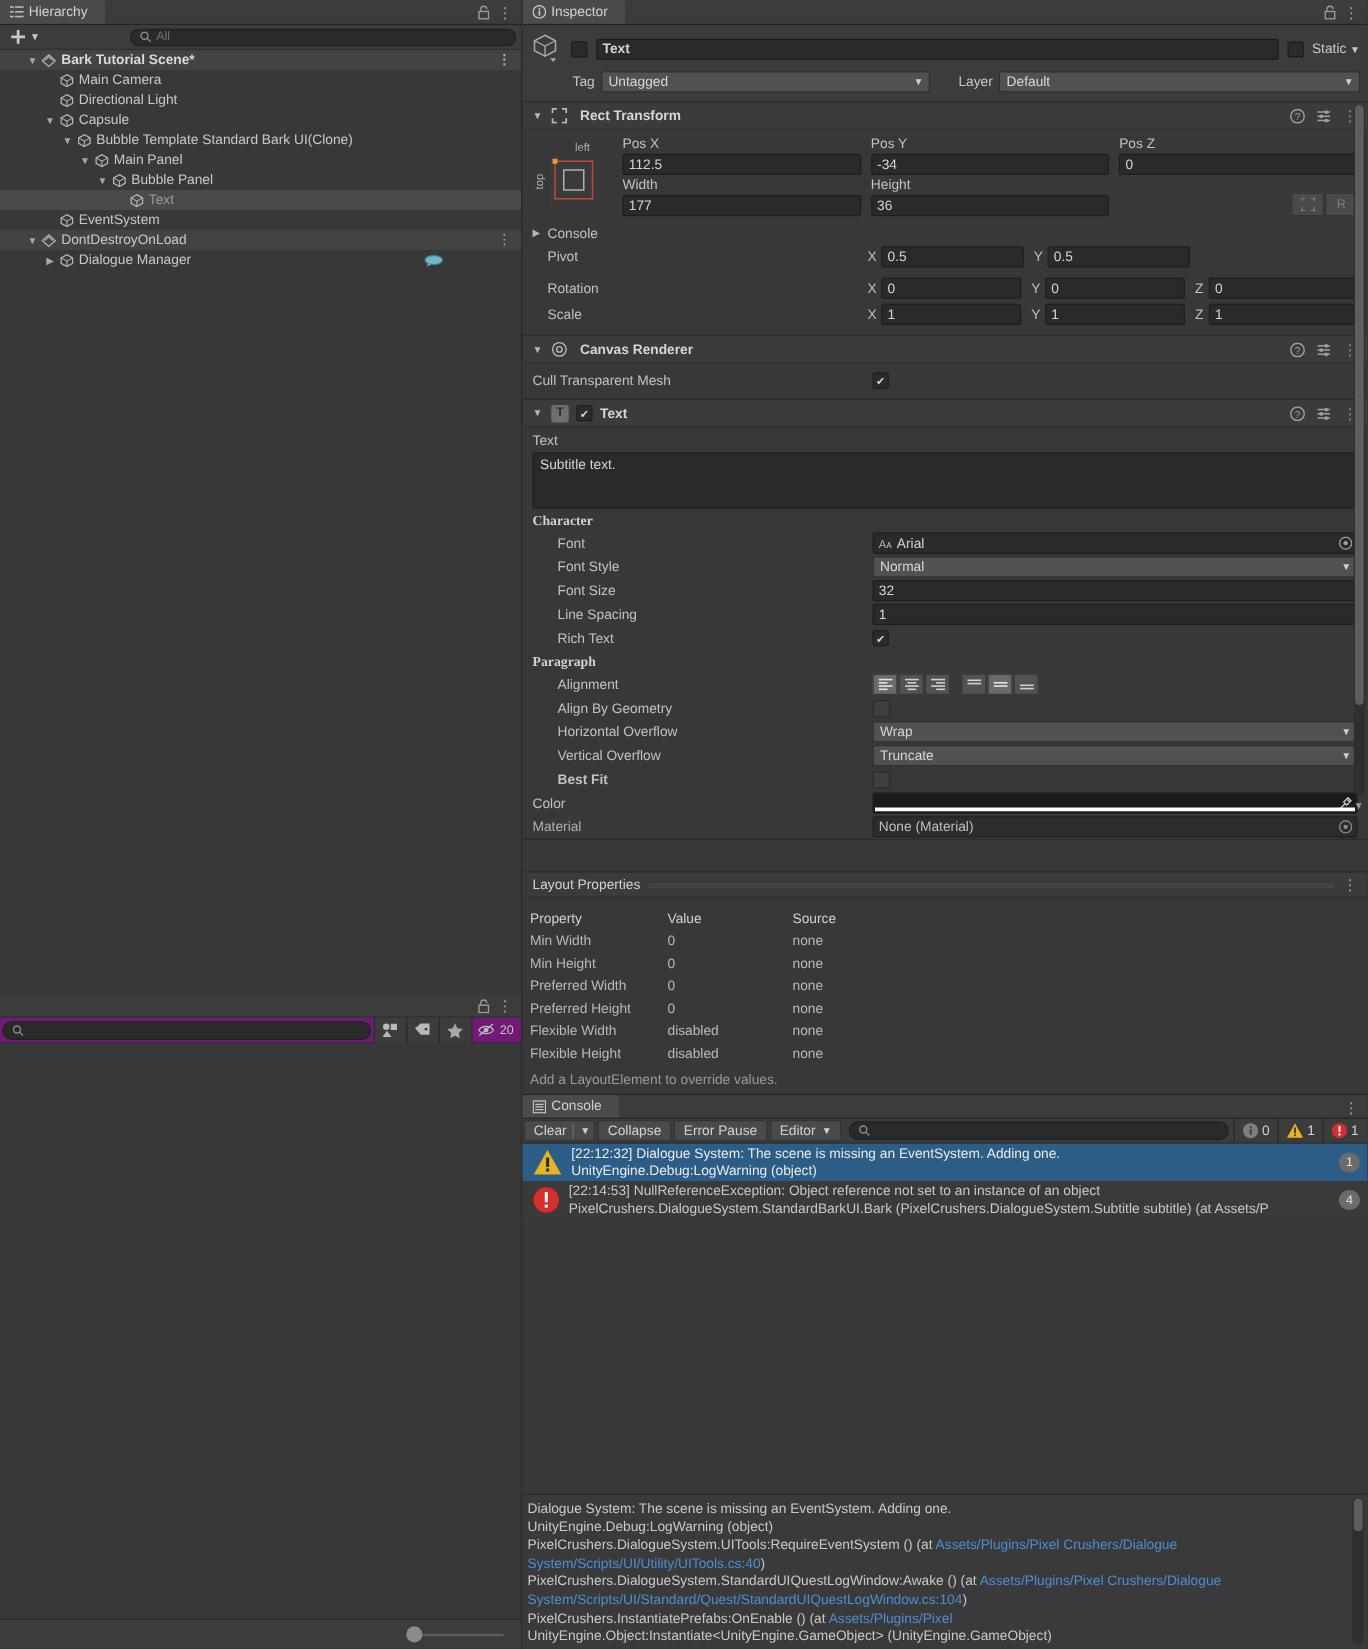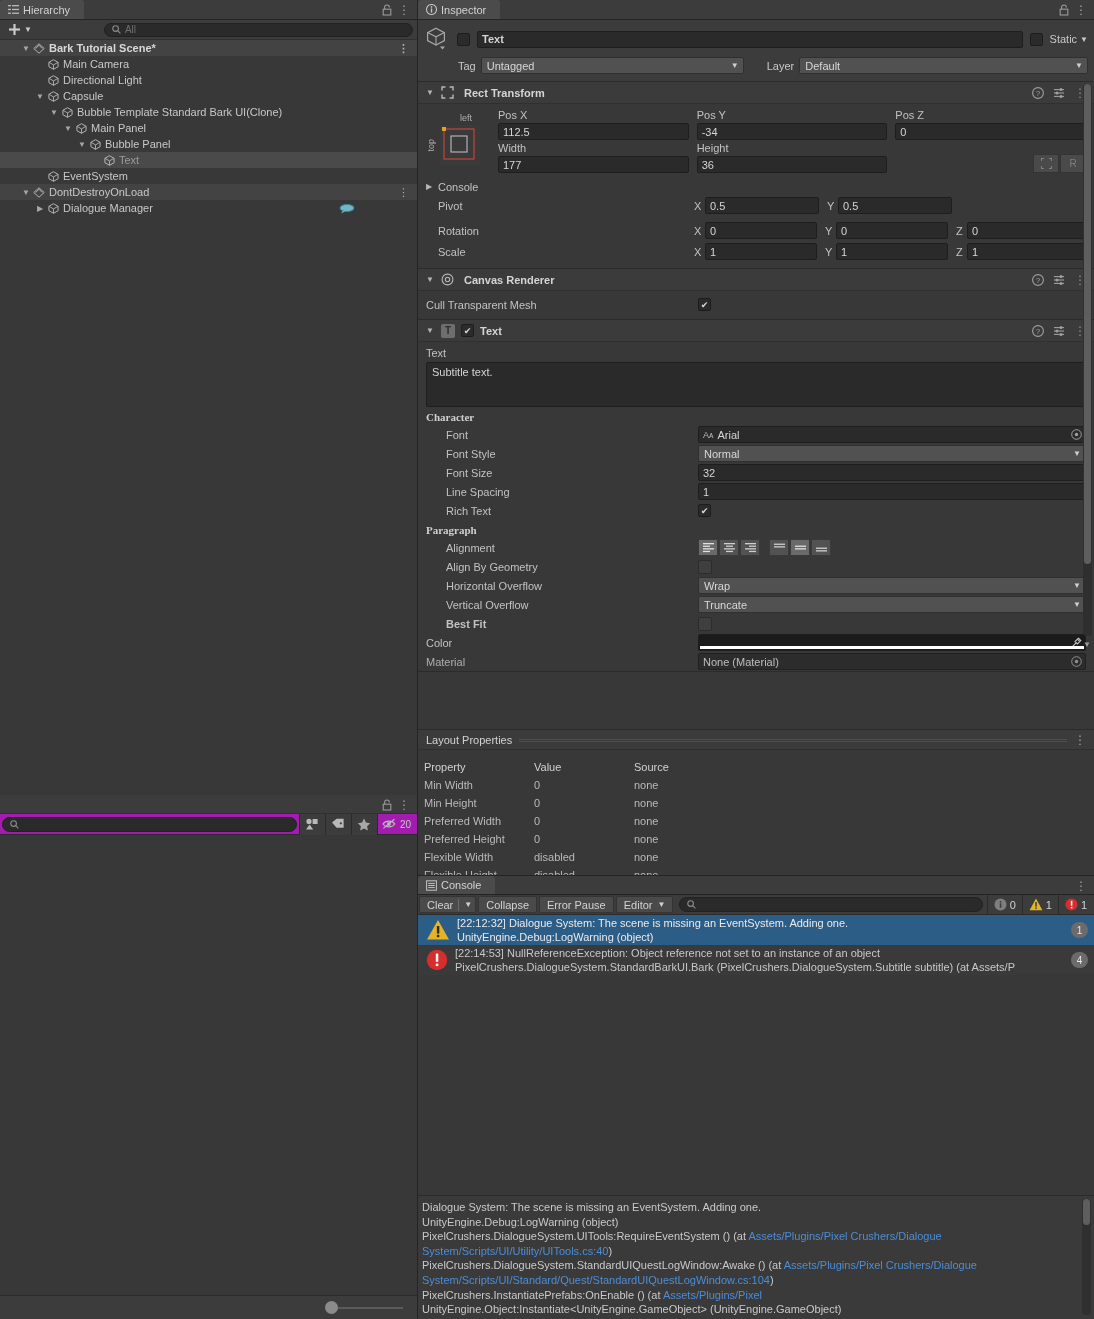--- a/index.html
+++ b/index.html
@@ -66,21 +66,21 @@
 
   
   #project {
     position: absolute; left: 0; top: 795px; width: 418px; height: 524px;
     background: #383838; border-right: 1px solid #242424;
     display: flex; flex-direction: column;
   }
   .p-tabstrip { height: 19px; background: #3c3c3c; position: relative; border-bottom: 1px solid #303030; }
   .p-tabstrip .tab-right { position: absolute; right: 0; top: 0; height: 19px; }
   .p-toolbar {
-    height: 21px; background: #a21caf; display: flex; align-items: center;
+    height: 21px; background: #701a75; display: flex; align-items: center;
     border-bottom: 1px solid #2b2b2b;
   }
   .p-search {
     flex: 1; height: 15px; margin: 0 2px 0 2px; background: #2a2a2a;
     border: 1px solid #212121; border-radius: 8px; display: flex; align-items: center;
     gap: 4px; padding: 0 7px; color: #6f6f6f; font-size: 10px;
   }
   .p-filterbtn {
     width: 26px; height: 21px; display: flex; align-items: center; justify-content: center;
     border-left: 1px solid #2b2b2b; background: #3c3c3c;
@@ -199,21 +199,21 @@
     padding-right: 3px;
   }
   .colorfield .alphabar { position: absolute; left: 1px; right: 1px; bottom: 1px; height: 3px; background: #ffffff; }
 
   .vscroll { position: absolute; right: 2px; width: 9px; background: #2f2f2f; border-radius: 4px; }
   .vscroll .thumb { position: absolute; left: 1px; width: 7px; background: #5e5e5e; border-radius: 4px; }
   .scroll-arrow { position: absolute; right: 3px; font-size: 8px; color: #9a9a9a; }
 
   
   #layoutprops {
-    position: absolute; left: 418px; top: 729px; width: 676px; height: 178px;
+    position: absolute; left: 418px; top: 697px; width: 676px; height: 178px;
     background: #383838; overflow: hidden; border-top: 1px solid #2b2b2b;
   }
   .lp-head {
     height: 20px; display: flex; align-items: center; gap: 7px; padding: 0 8px;
     background: #3b3b3b; border-bottom: 1px solid #303030;
   }
   .lp-head .lptitle { font-size: 11px; color: #d2d2d2; }
   .lp-head .rule { flex: 1; height: 1px; background: #4d4d4d; box-shadow: 0 2px 0 #4d4d4d; }
   .lp-table { padding: 8px 0 0 6px; }
   .lp-row { display: flex; height: 18px; align-items: center; font-size: 11px; color: #b9b9b9; }

